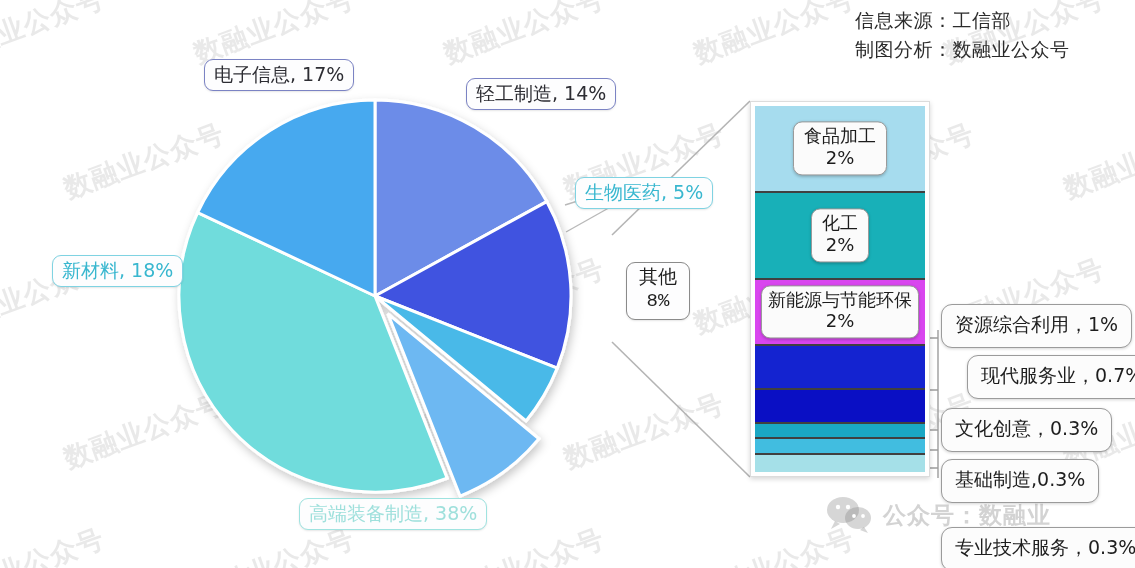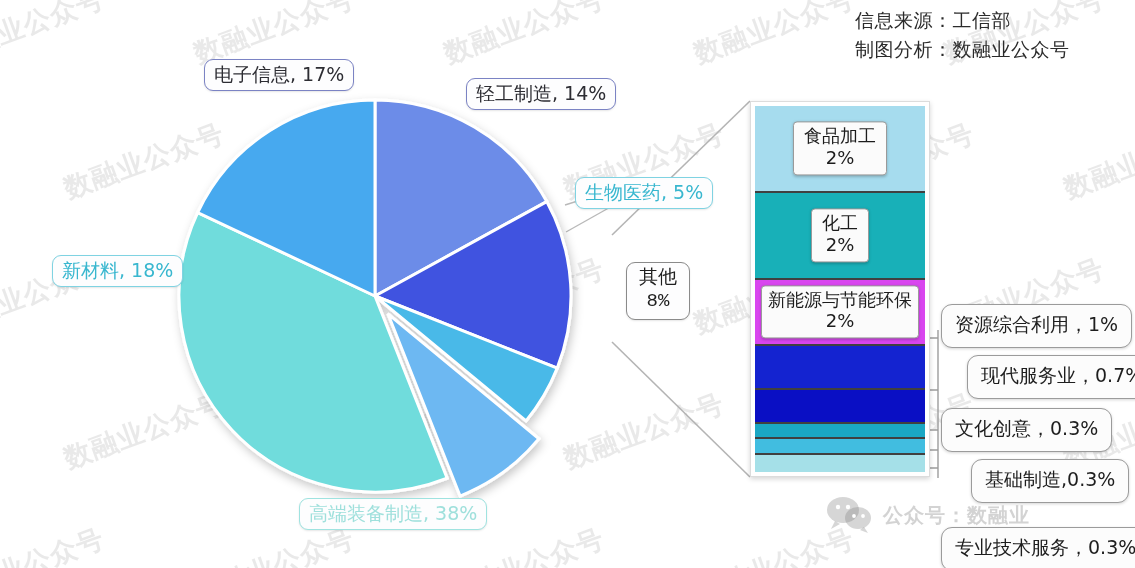--- a/index.html
+++ b/index.html
@@ -78,21 +78,21 @@
     box-sizing:border-box;
     padding:4px;
   }
   .bar-col{position:relative;width:100%;height:100%;display:flex;flex-direction:column;}
   .seg{width:100%;position:relative;}
   .seg + .seg{border-top:2px solid #404040;}
   .seg-lbl{
     position:absolute;left:50%;top:50%;transform:translate(-50%,-50%);
     background:#fbfbfb;
     border:1.6px solid #9a9a9a;
-    border-radius:4px;
+    border-radius:9px;
     padding:3px 10px 5px 10px;
     font-size:18px;line-height:1.2;color:#1c1c1c;
     text-align:center;white-space:nowrap;
     box-shadow:0 1px 3px rgba(0,0,0,0.22);
     font-family:"DejaVu Sans","Liberation Sans",sans-serif;
   }
   .seg-lbl.wide{padding:3px 6px 5px 6px;font-size:18px;}
 
   
   .rchip{
@@ -102,30 +102,30 @@
     border-radius:11px;
     padding:7px 13px 9px 13px;
     font-size:19px;color:#1e1e1e;
     white-space:nowrap;
     box-shadow:0 1px 3px rgba(0,0,0,0.17);
     font-family:"DejaVu Sans","Liberation Sans",sans-serif;
   }
   #r0{left:941px;top:304px;}
   #r1{left:967px;top:355px;}
   #r2{left:941px;top:408px;}
-  #r3{left:971px;top:459px;text-align:right;}
+  #r3{left:941px;top:459px;text-align:right;}
   #r4{left:941px;top:527px;}
 
   
   .wechat-wm{
     position:absolute;left:826px;top:496px;z-index:6;
     display:flex;align-items:center;gap:11px;pointer-events:none;
   }
   .wechat-wm .wx-txt{
-    font-size:20px;font-weight:700;color:rgba(130,130,130,0.35);
+    font-size:23px;font-weight:700;color:rgba(130,130,130,0.35);
     font-family:"DejaVu Sans",sans-serif;letter-spacing:1px;white-space:nowrap;
   }
 </style>
 </head>
 <body>
 
 <div id="stage">
 
   <div class="wm-layer" id="wmLayer">
       <div class="wm" style="left: -60px; top: 8px;">数融业公众号</div>

